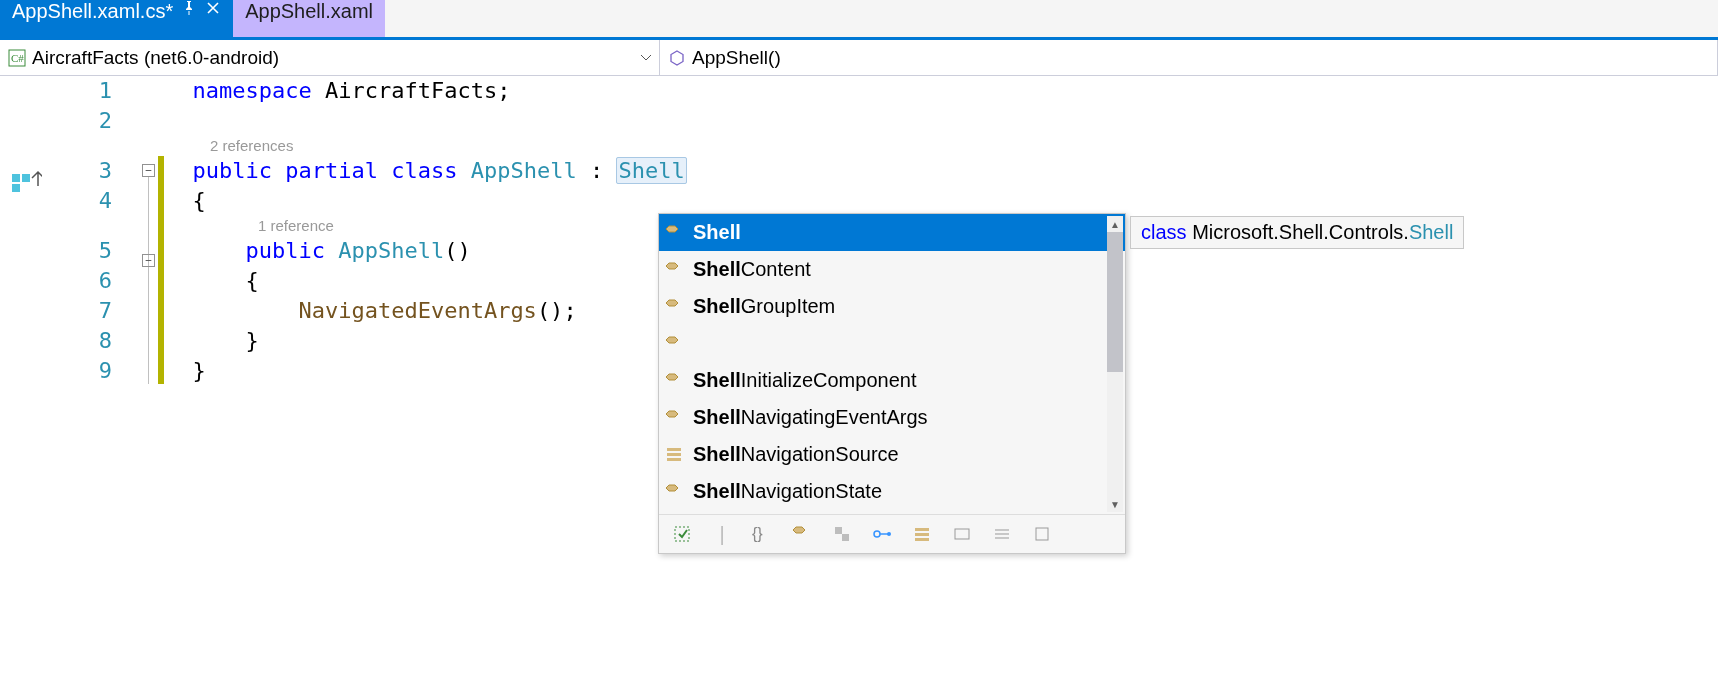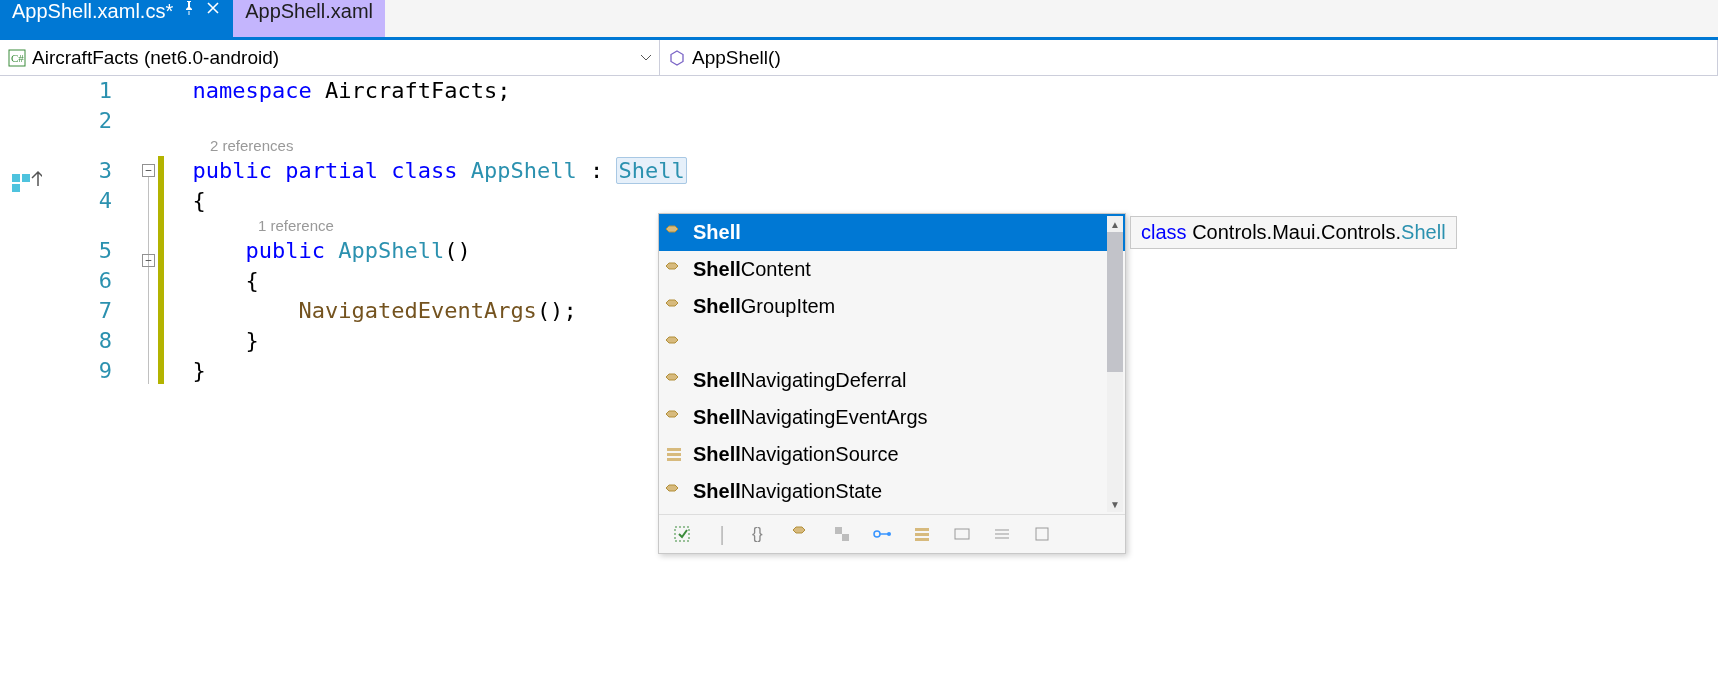--- a/index.html
+++ b/index.html
@@ -307,21 +307,21 @@
     </div>
     <div class="irow">
       <svg width="20" height="20">
           <path d="M4 3l6 0 3 3-3 3-6 0-3-3z" fill="#d7ba7d" stroke="#b28f3a"></path>
         </svg>
     </div>
     <div class="irow">
       <svg width="20" height="20">
           <path d="M4 3l6 0 3 3-3 3-6 0-3-3z" fill="#d7ba7d" stroke="#b28f3a"></path>
         </svg>
-      <span><span class="match">Shell</span><span>NavigatingDeferral</span></span>
+      <span><span class="match">Shell</span><span>InitializeComponent</span></span>
     </div>
     <div class="irow">
       <svg width="20" height="20">
           <path d="M4 3l6 0 3 3-3 3-6 0-3-3z" fill="#d7ba7d" stroke="#b28f3a"></path>
         </svg>
       <span><span class="match">Shell</span><span>NavigatingEventArgs</span></span>
     </div>
     <div class="irow">
       <svg width="20" height="20">
           <rect x="2" y="3" width="14" height="3" fill="#d7ba7d"></rect>
@@ -400,14 +400,14 @@
         <svg width="20" height="20">
           <rect x="4" y="4" width="12" height="12" fill="none" stroke="#999"></rect>
         </svg>
       </span>
   </div>
 </div>
 
 <div class="tooltip">
   <span class="kw">class</span>
   <span> </span>
-  <span class="ns">Controls.Maui.Controls.</span><span class="cls">Shell</span>
+  <span class="ns">Microsoft.Shell.Controls.</span><span class="cls">Shell</span>
 </div>
 
 </body></html>

